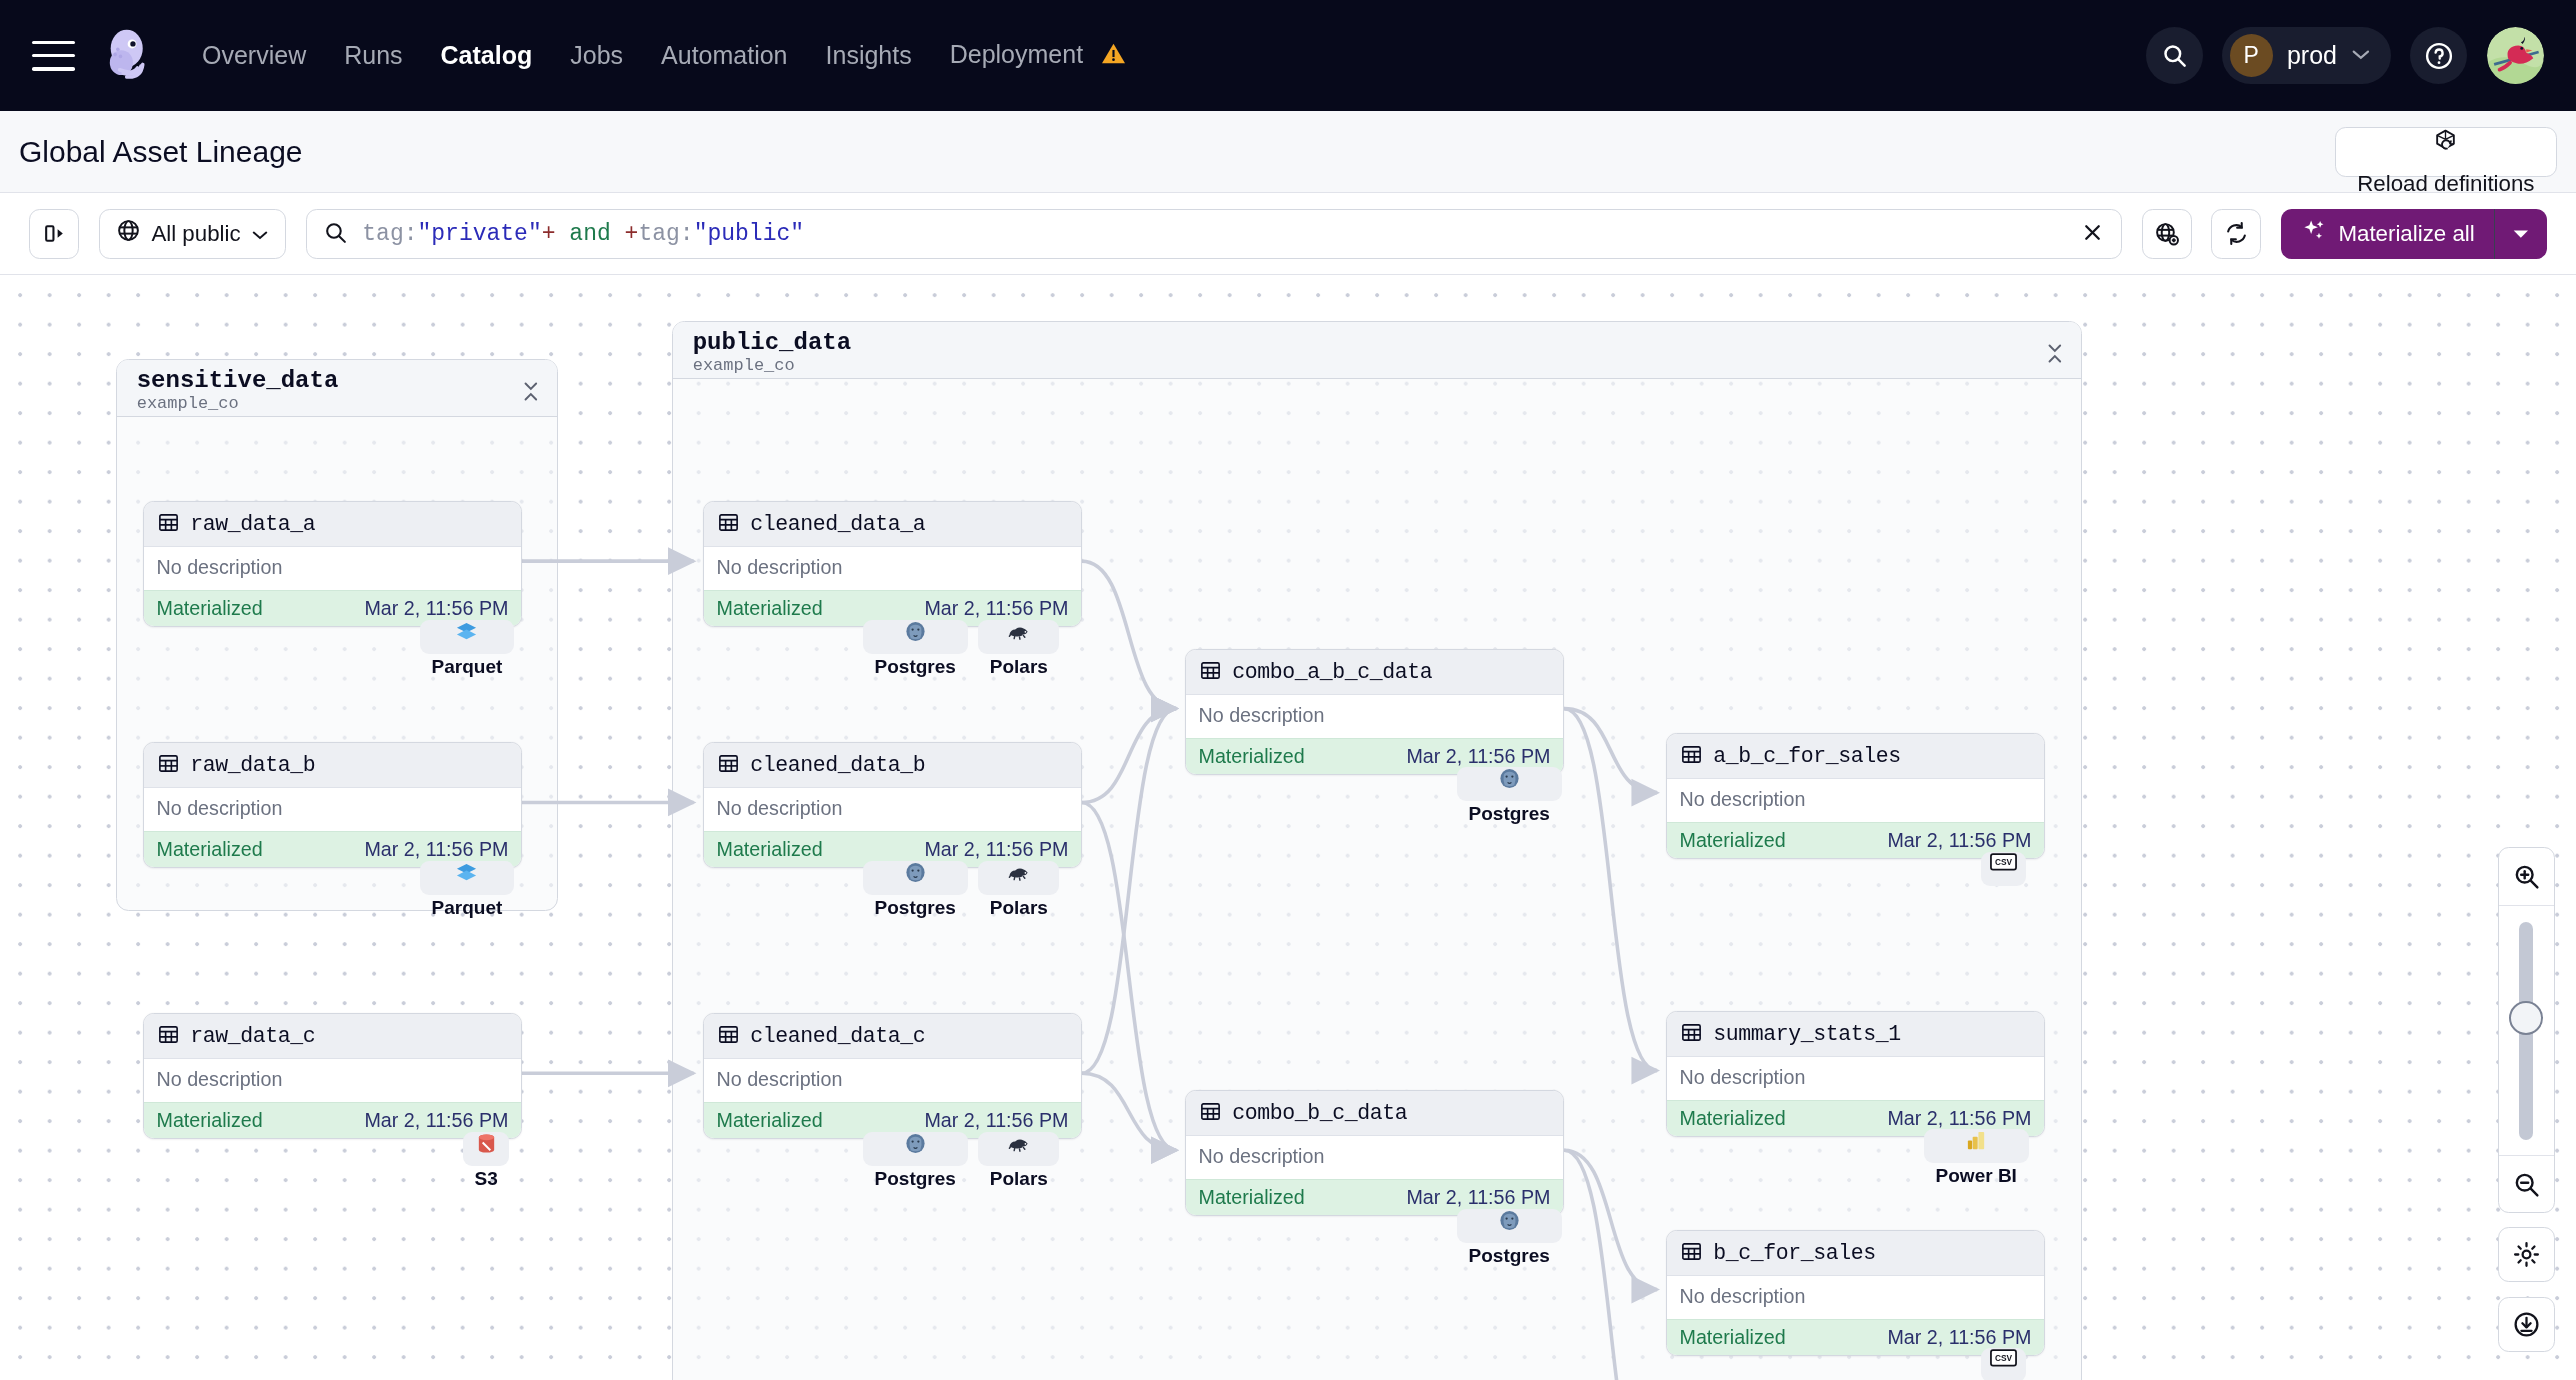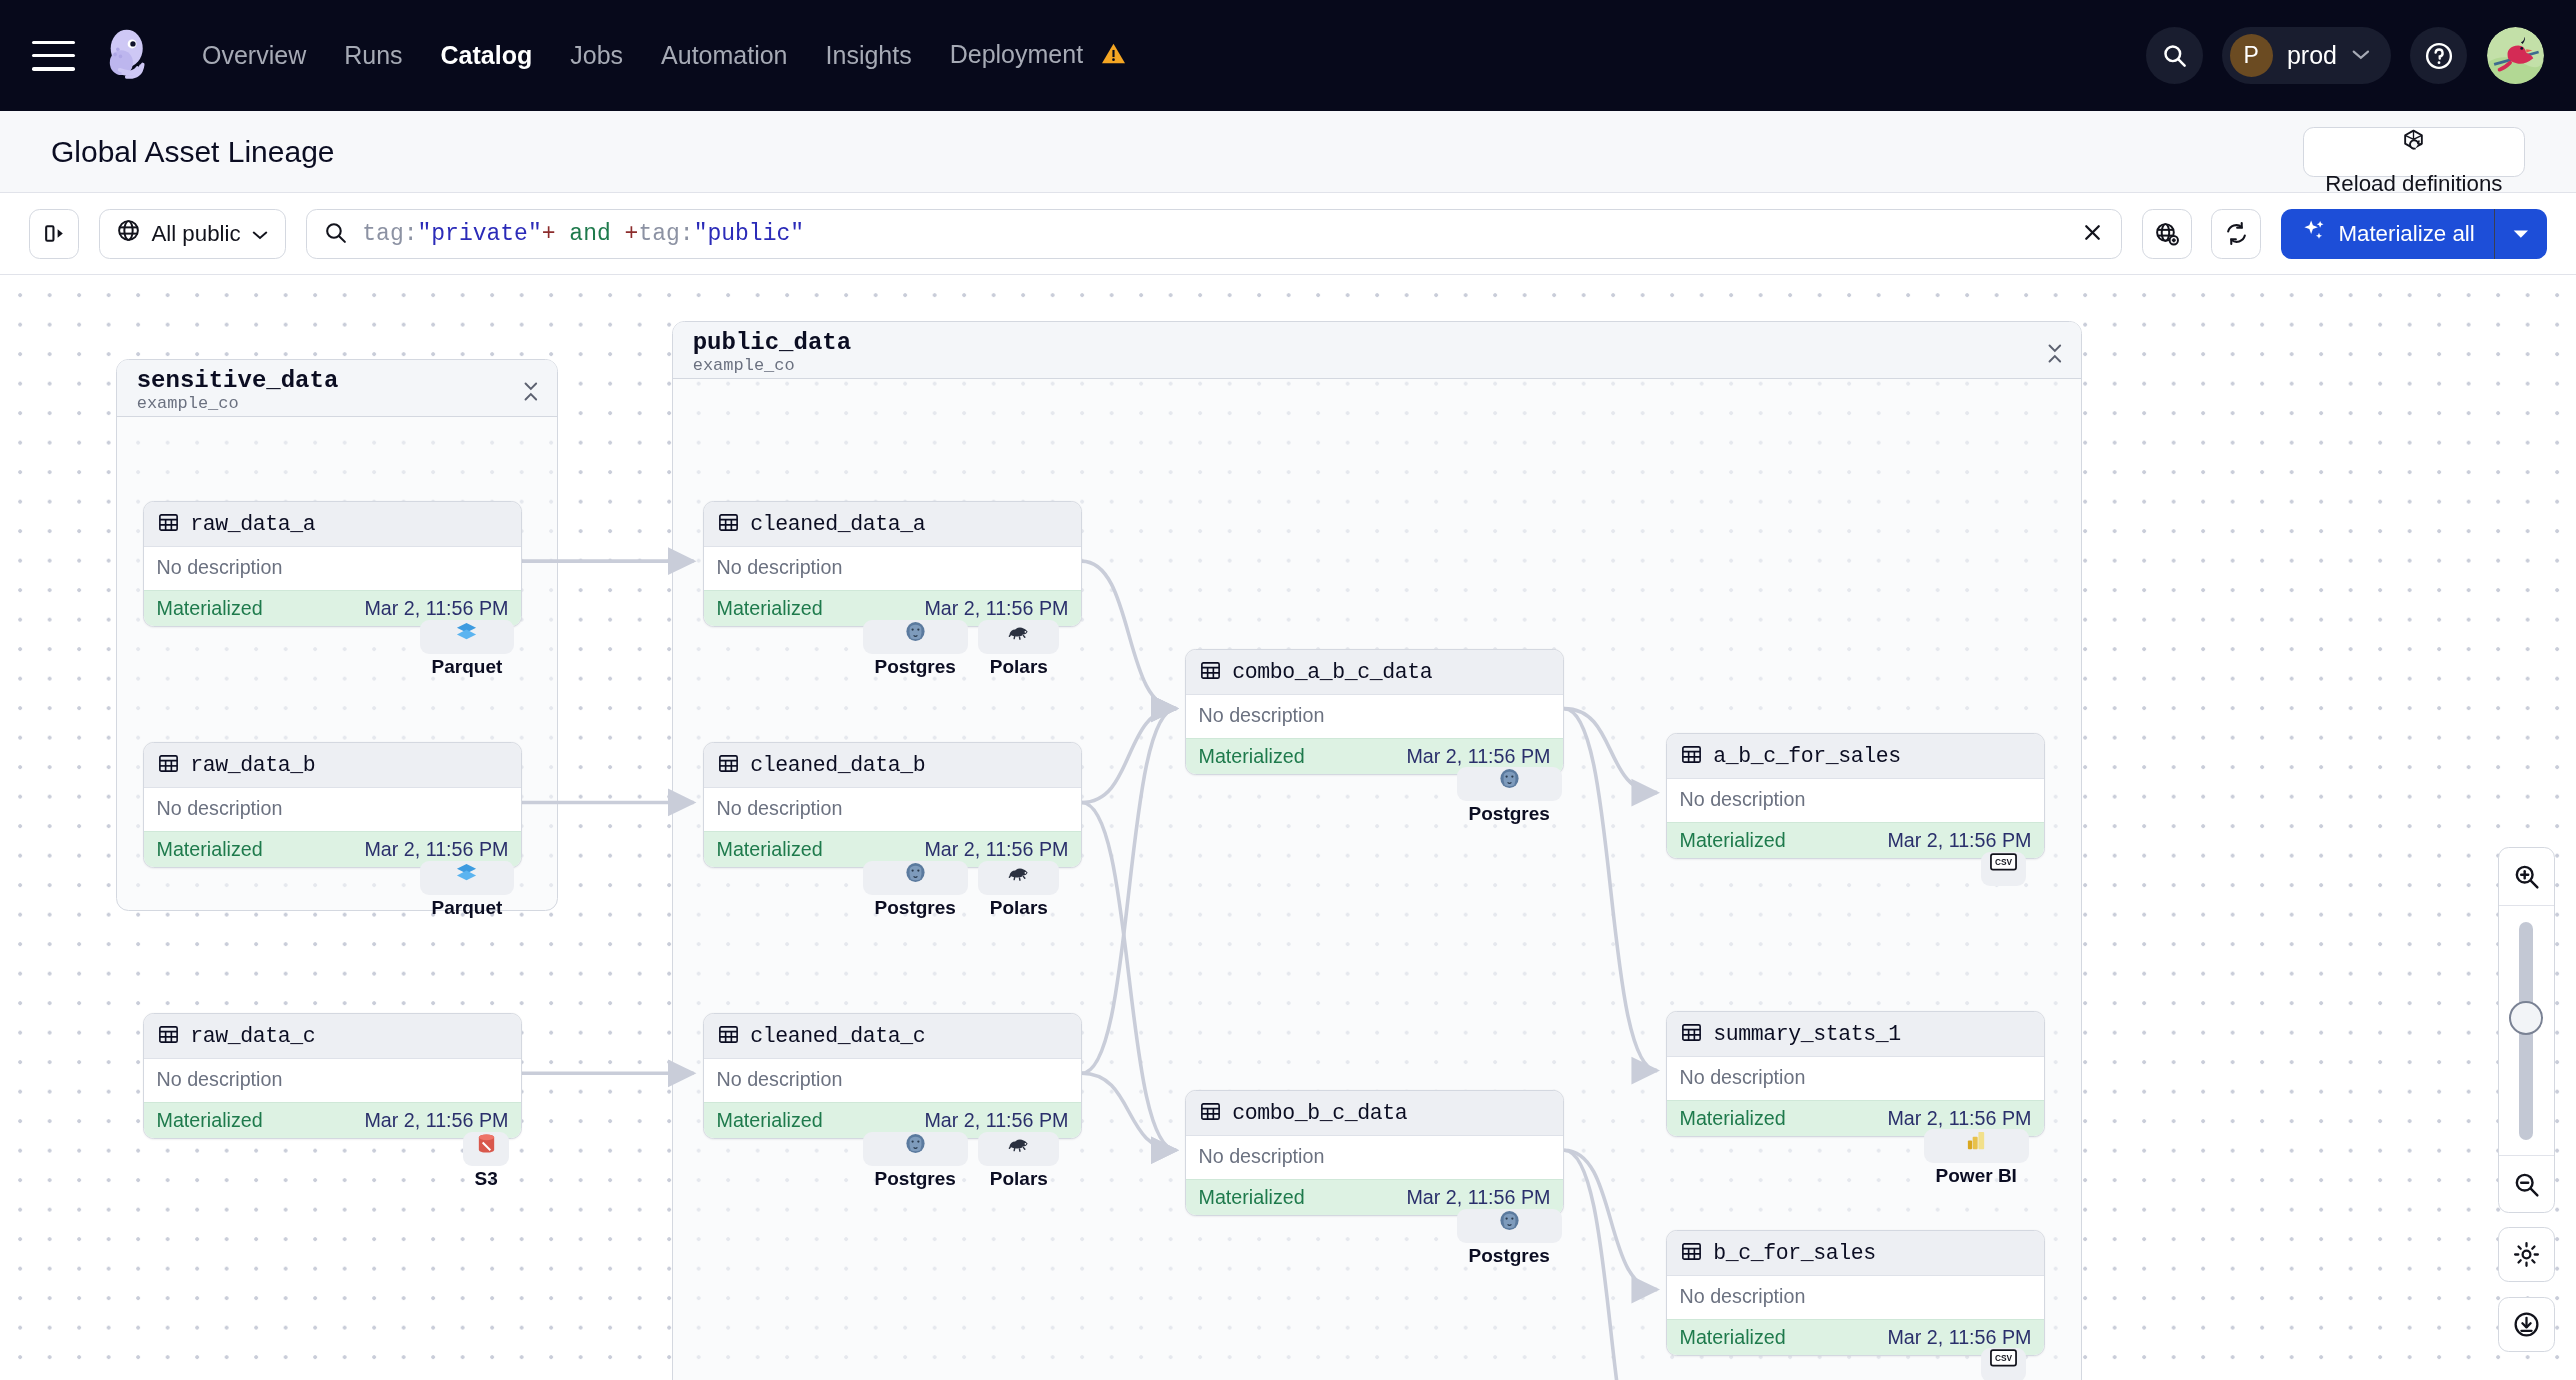--- a/index.html
+++ b/index.html
@@ -30,21 +30,21 @@
   .deploy-pill { height:57px; border-radius:29px; background:#191D2F; display:flex;
     align-items:center; padding:0 19.7px 0 7.2px; gap:14.3px; cursor:pointer; }
   .deploy-avatar { width:43px; height:43px; border-radius:50%; background:#6B4B22;
     color:#fff; font-size:23px; display:flex; align-items:center; justify-content:center; }
   .deploy-label { color:#fff; font-size:25px; }
   .avatar-img { width:57px; height:57px; border-radius:50%; overflow:hidden; cursor:pointer; }
 
   
   #pageheader {
     height:82px; background:#F7F8FA; border-bottom:0.9px solid #E1E3EA;
-    display:flex; align-items:center; padding:0 51px; position:relative; z-index:40;
+    display:flex; align-items:center; padding:0 19px; position:relative; z-index:40;
   }
   #pagetitle { font-size:30px; color:#0B0D22; }
   .reload-btn {
     margin-left:auto; height:50px; border:0.9px solid #D4D8E0; background:#fff;
     border-radius:10.7px; display:flex; align-items:center; gap:12.5px; padding:0 21.5px;
     font-size:22.3px; color:#12131C; cursor:pointer;flex-direction:column;
   }
 
   
   #toolbar {
@@ -64,21 +64,21 @@
     flex:1; height:50px; border:0.9px solid #D4D8E0; border-radius:10.7px; background:#fff;
     display:flex; align-items:center; gap:14.3px; padding:0 16px; min-width:0;
   }
   .query { font-size:23px; letter-spacing:0px; white-space:nowrap; }
   .q-key { color:#8C92A3; }
   .q-str { color:#2B2BB8; }
   .q-plus { color:#8C2C2C; }
   .q-and { color:#1E7A4C; }
   .clear-x { margin-left:auto; cursor:pointer; flex:none; padding-left:12.5px; }
   .mat-btn {
-    height:50px; background:#1d4ed8; border-radius:10.7px; display:flex; 
+    height:50px; background:#701a75; border-radius:10.7px; display:flex; 
     color:#fff; font-size:22.3px; cursor:pointer; flex:none; overflow:hidden;
   }
   .mat-main { display:flex; align-items:center; gap:10.7px; padding:0 19.7px; height:100%; }
   .mat-div { width:0.9px; height:100%; background:#3A3F52; }
   .mat-caret { padding:0 16px; display:flex; align-items:center; height:100%; }
 
   
   #canvas {
     position:absolute; left:0; top:275px; width:2576px; height:1105px;
     background-color:#ffffff;

